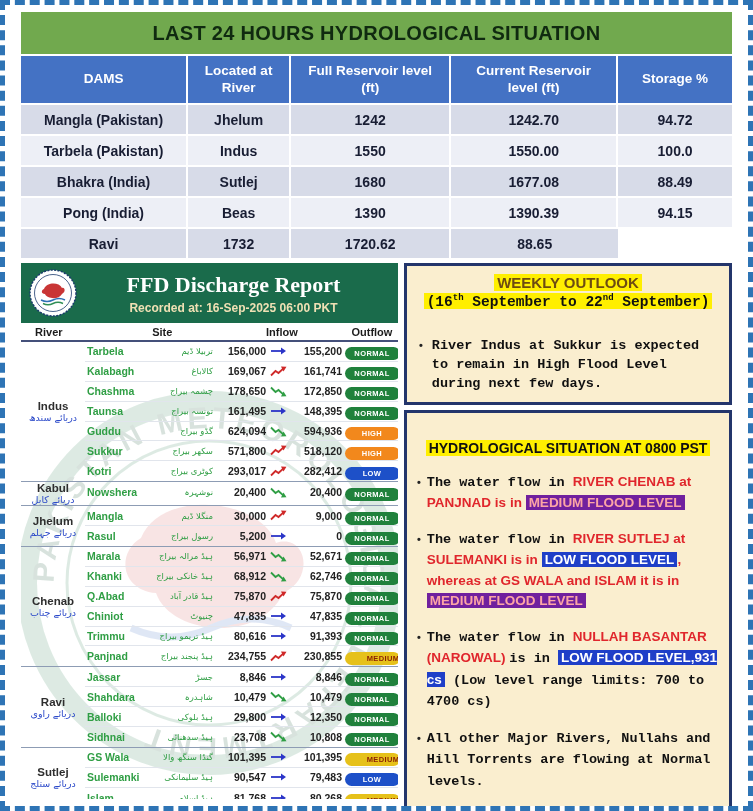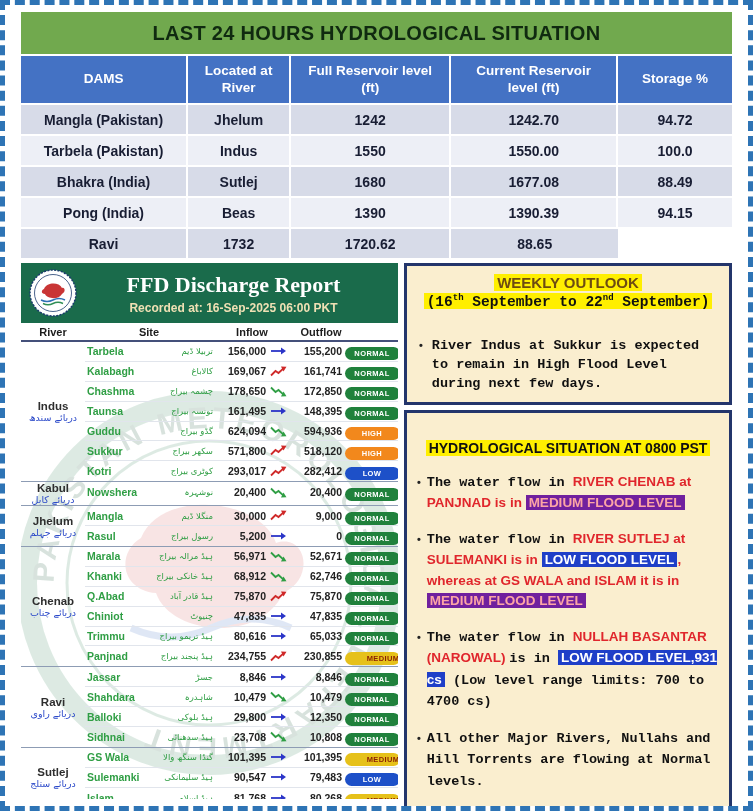--- a/index.html
+++ b/index.html
@@ -31,21 +31,21 @@
 
   
   .ffd-header { height: 60px; background: #1a6b4b; display: flex; align-items: center; padding: 0 8px; }
   .ffd-logo { width: 48px; height: 48px; flex: 0 0 48px; }
   .ffd-titles { flex: 1; text-align: center; }
   .ffd-title { font-family: "Liberation Serif", serif; font-size: 22px; font-weight: bold; color: #ffffff; }
   .ffd-sub { font-size: 12px; color: #efe0b4; font-weight: bold; margin-top: 3px; }
 
   
   .ffd-colhead { display: flex; height: 19px; align-items: center; font-size: 11px; font-weight: bold;
-                 color: #1c1c1c; border-bottom: 2px solid #44507a; background: #fff; position: relative; z-index: 2;}
+                 color: #1c1c1c; border-bottom: 2px solid #44507a; background: #fff; position: relative; z-index: 2; gap: 30px;}
   .ch-river { width: 64px; text-align: center; }
   .ch-site { width: 128px; text-align: center; }
   .ch-inflow { width: 78px; text-align: center; }
   .ch-outflow { width: 60px; text-align: center; }
 
   
   .ffd-body { position: relative; z-index: 1; }
   .grp { display: flex; border-bottom: 1px solid #8d9cb4; }
   .grp:last-child { border-bottom: none; }
   .grp-river { width: 64px; flex: 0 0 64px; display: flex; flex-direction: column;
@@ -371,21 +371,21 @@
                 <span class="c-badge"><span class="badge badge-NORMAL">NORMAL</span></span>
               </div>
               <div class="site-row">
                 <span class="c-site">Trimmu</span>
                 <span class="c-urdu">ہیڈ تریمو بیراج</span>
                 <span class="c-inflow">80,616</span>
                 <span class="c-trend"><svg width="17" height="10" viewBox="0 0 17 10">
                     <line x1="1" y1="5" x2="12" y2="5" stroke="#2b35c8" stroke-width="1.8"></line>
                     <path d="M11 1.5 L16 5 L11 8.5 Z" fill="#2b35c8"></path>
                   </svg></span>
-                <span class="c-outflow">65,033</span>
+                <span class="c-outflow">91,393</span>
                 <span class="c-badge"><span class="badge badge-NORMAL">NORMAL</span></span>
               </div>
               <div class="site-row">
                 <span class="c-site">Panjnad</span>
                 <span class="c-urdu">ہیڈ پنجند بیراج</span>
                 <span class="c-inflow">234,755</span>
                 <span class="c-trend"><svg width="17" height="11" viewBox="0 0 17 11">
                     <polyline points="1,9.5 5.5,5 8.5,7 13.5,2.3" fill="none" stroke="#cf2929" stroke-width="1.8"></polyline>
                     <path d="M11 0.5 L16.5 0.8 L13.5 5.4 Z" fill="#cf2929"></path>
                   </svg></span>

